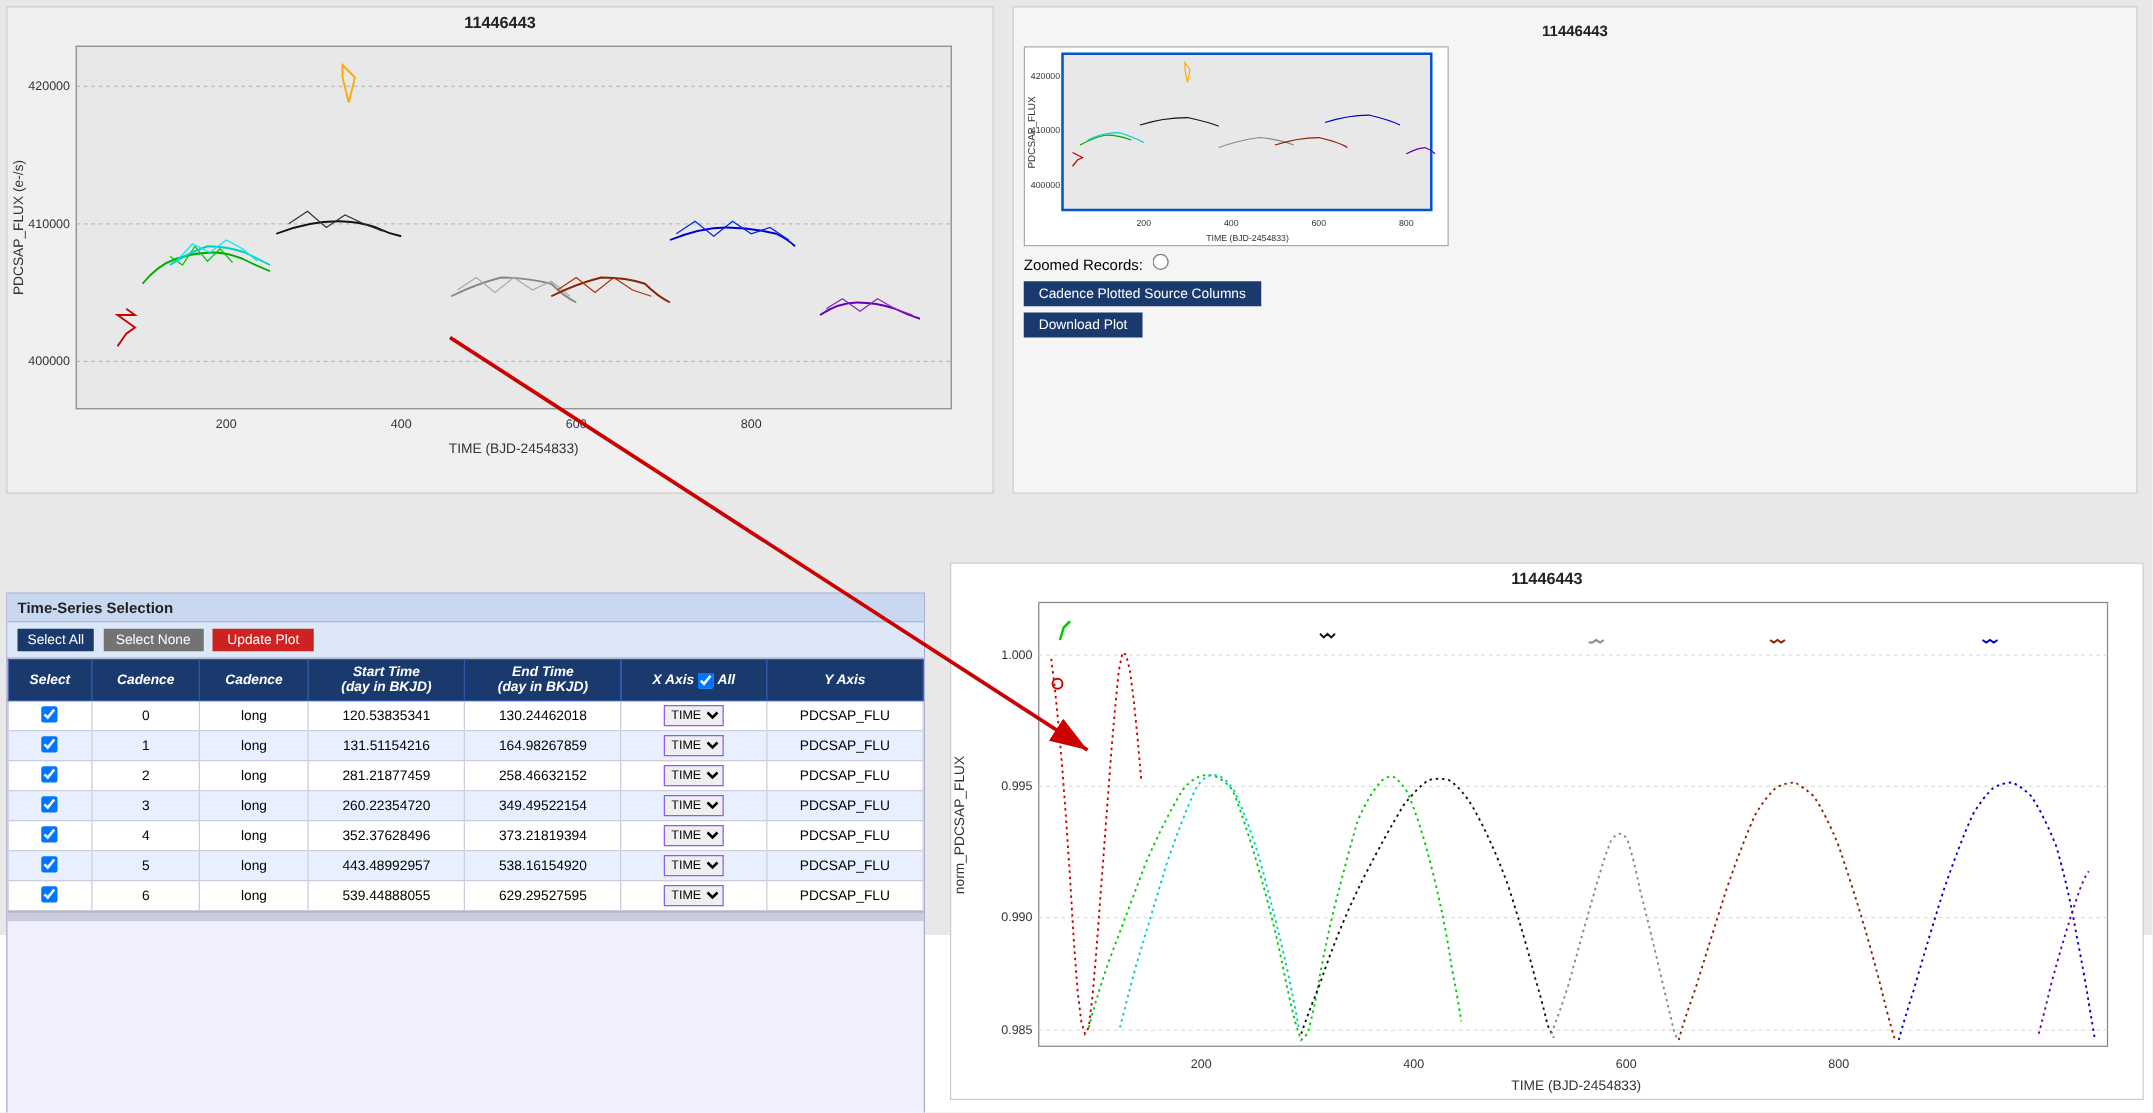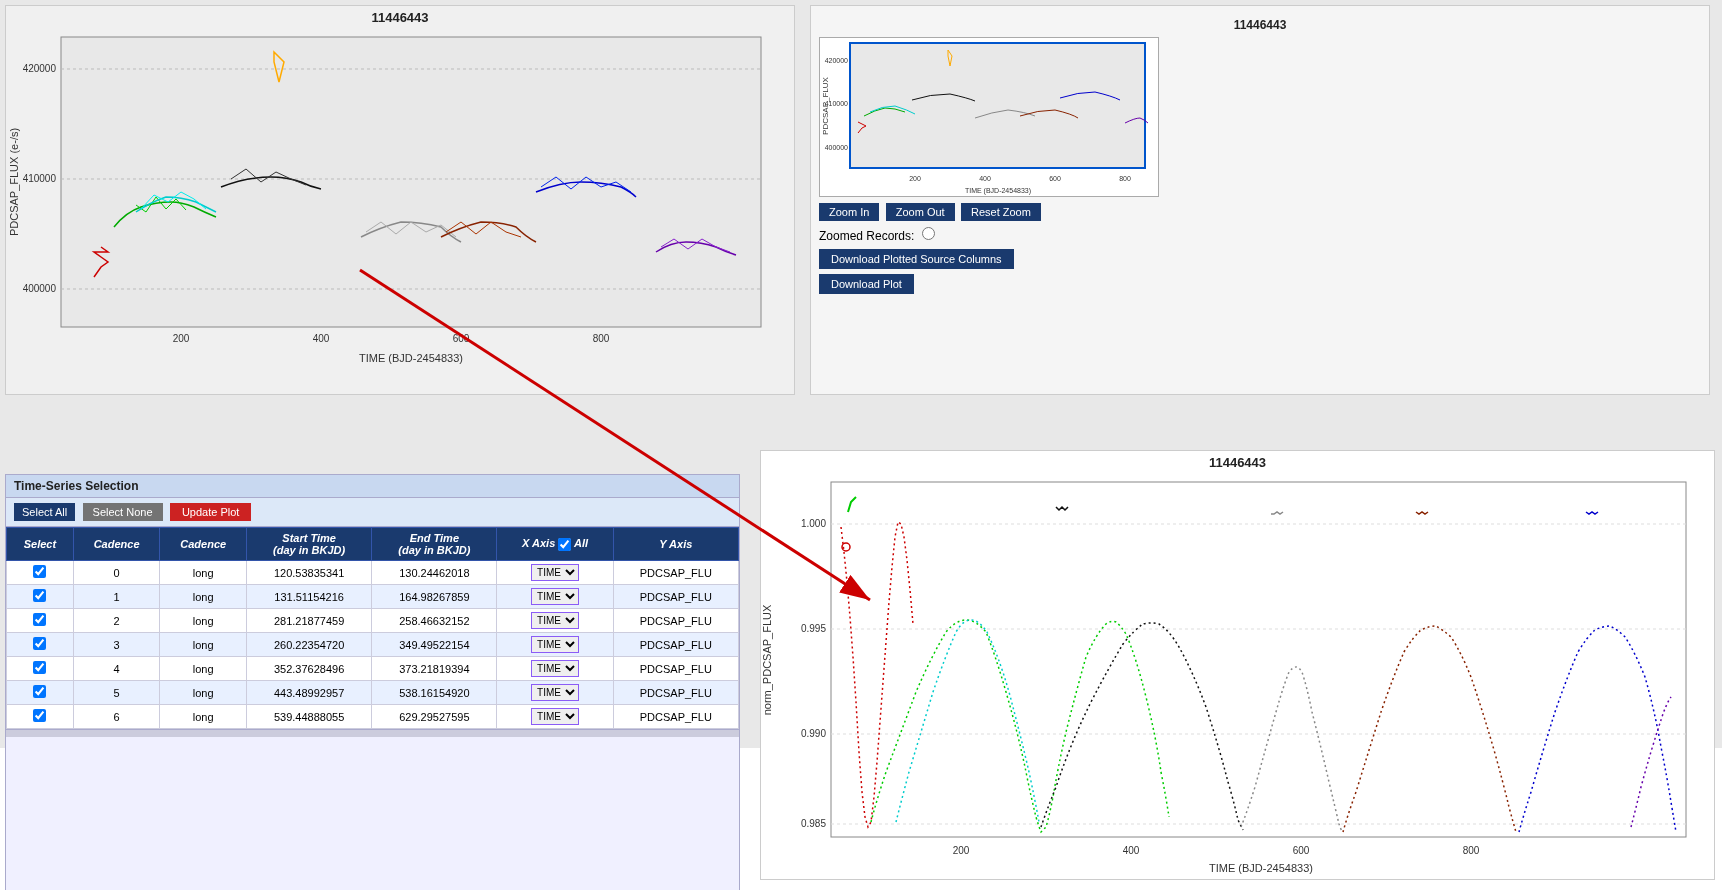--- a/index.html
+++ b/index.html
@@ -312,34 +312,29 @@
         <path d="M92,62 Q110,56 130,56 Q148,60 155,63" fill="none" stroke="#111" stroke-width="1"></path>
         <path d="M155,80 Q172,74 188,72 Q205,74 215,78" fill="none" stroke="#888" stroke-width="1"></path>
         <path d="M200,78 Q218,72 235,72 Q252,76 258,80" fill="none" stroke="#882200" stroke-width="1"></path>
         <path d="M240,60 Q258,54 275,54 Q292,58 300,62" fill="none" stroke="#0000cc" stroke-width="1"></path>
         <path d="M305,85 Q315,80 320,80 Q325,82 328,85" fill="none" stroke="#6600aa" stroke-width="1"></path>
 
         <path d="M128,12 L132,18 L130,28 L128,18 Z" fill="none" stroke="#ffaa00" stroke-width="1"></path>
       </svg>
     </div>
 
-    <div class="zoom-buttons">
-      <button class="zoom-btn">Zoom In</button>
-      <button class="zoom-btn">Zoom Out</button>
-      <button class="zoom-btn">Reset Zoom</button>
-    </div>
 
     <div class="radio-group">
       <label>
         <span>Zoomed Records:</span>
         <input type="radio" name="records" value="zoomed" style="margin-left: 4px;">
       </label>
     </div>
 
-    <button class="download-btn">Download Plotted Source Columns</button>
+    <button class="download-btn">Cadence Plotted Source Columns</button>
     <button class="download-btn" style="margin-top:2px;">Download Plot</button>
   </div>
 
   <div class="panel-bottomleft">
     <div class="ts-header">
       <span>Time-Series Selection</span>
     </div>
     <div class="ts-buttons">
       <button class="ts-select-all-btn">Select All</button>
       <button class="ts-select-none-btn">Select None</button>

